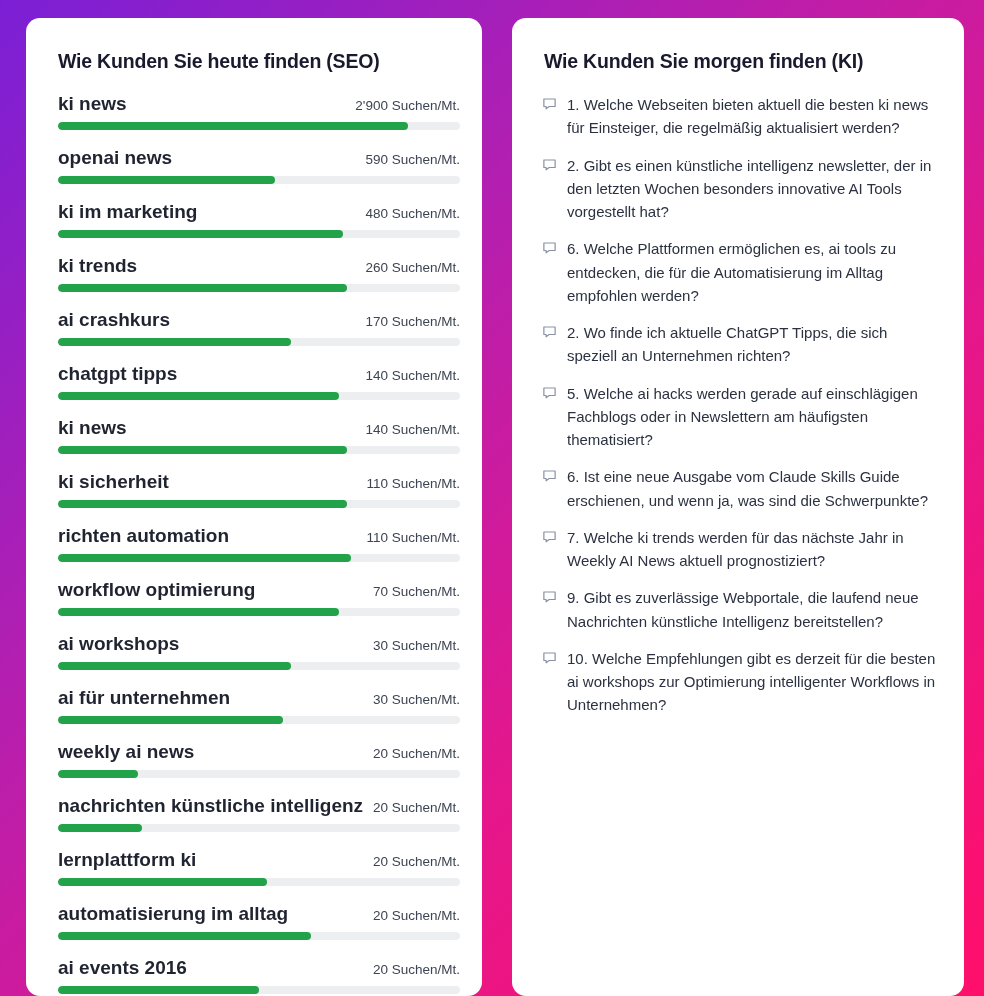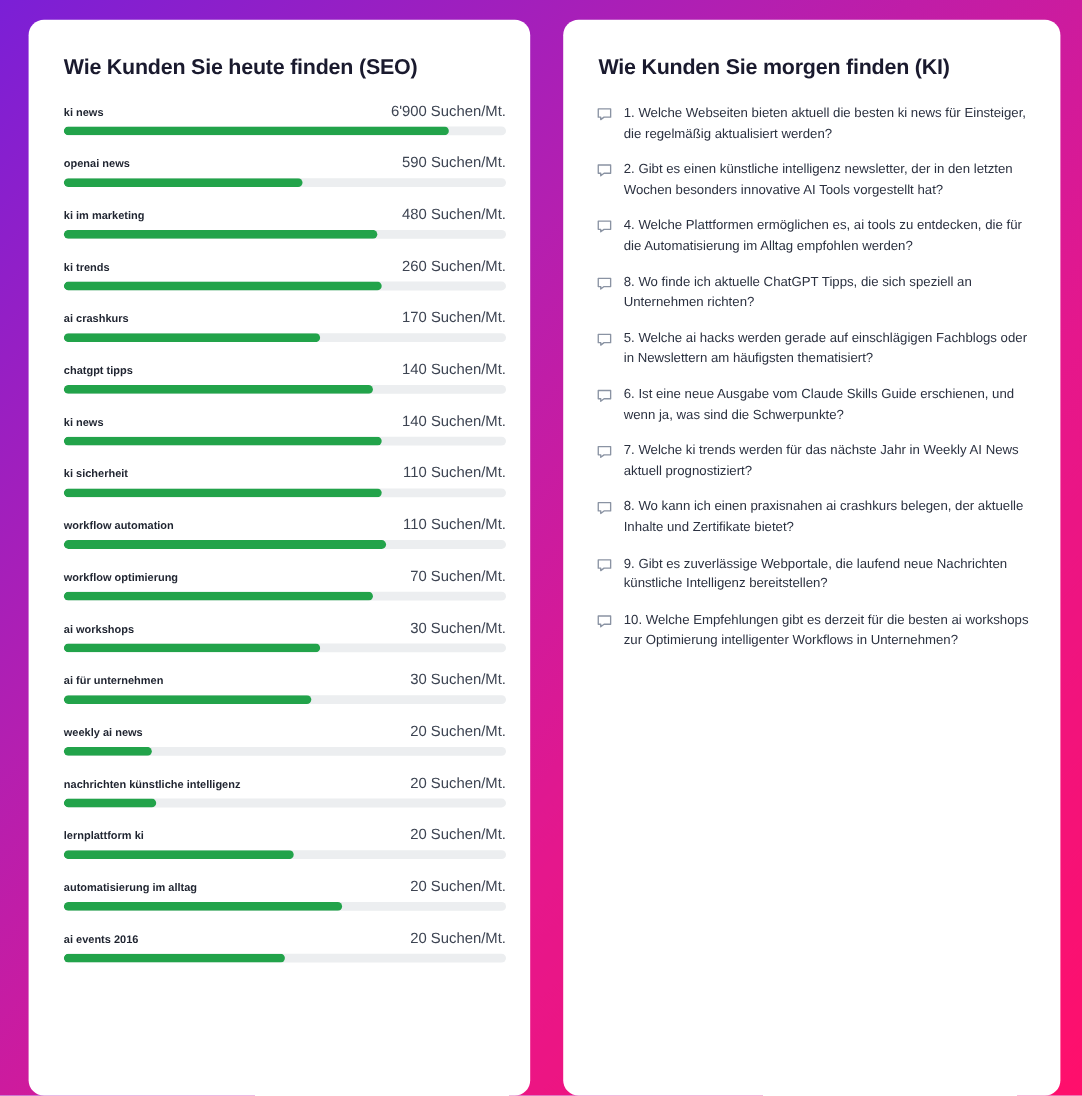--- a/index.html
+++ b/index.html
@@ -55,21 +55,21 @@
   .kw-row {
     margin-bottom: 17px;
   }
   .kw-head {
     display: flex;
     justify-content: space-between;
     align-items: baseline;
     margin-bottom: 7px;
   }
   .kw-term {
-    font-size: 10px;
+    font-size: 19px;
     font-weight: bold;
     color: #1f2430;
   }
   .kw-vol {
     font-size: 13.5px;
     color: #3d4452;
     white-space: nowrap;
   }
   .kw-track {
     height: 8px;
@@ -95,37 +95,37 @@
   }
   .q-icon {
     flex: 0 0 auto;
     width: 15px;
     height: 15px;
     margin-top: 3px;
     color: #8a93a3;
   }
   .q-icon svg { display: block; }
   .q-text {
-    font-size: 12px;
+    font-size: 15px;
     line-height: 1.55;
     color: #2b3140;
   }
 </style>
 </head>
 <body>
 
 <div class="stage">
 
   <div class="panel panel-seo">
     <div class="panel-title">Wie Kunden Sie heute finden (SEO)</div>
     <div class="kw-list">
         <div class="kw-row">
           <div class="kw-head">
             <span class="kw-term">ki news</span>
-            <span class="kw-vol">6'900 Suchen/Mt.</span>
+            <span class="kw-vol">2'900 Suchen/Mt.</span>
           </div>
           <div class="kw-track" style="background: rgb(236, 238, 240);">
             <div class="kw-fill" style="width: 87%; background: rgb(34, 163, 74);"></div>
           </div>
         </div>
         <div class="kw-row">
           <div class="kw-head">
             <span class="kw-term">openai news</span>
             <span class="kw-vol">590 Suchen/Mt.</span>
           </div>
@@ -182,21 +182,21 @@
           <div class="kw-head">
             <span class="kw-term">ki sicherheit</span>
             <span class="kw-vol">110 Suchen/Mt.</span>
           </div>
           <div class="kw-track" style="background: rgb(236, 238, 240);">
             <div class="kw-fill" style="width: 72%; background: rgb(34, 163, 74);"></div>
           </div>
         </div>
         <div class="kw-row">
           <div class="kw-head">
-            <span class="kw-term">workflow automation</span>
+            <span class="kw-term">richten automation</span>
             <span class="kw-vol">110 Suchen/Mt.</span>
           </div>
           <div class="kw-track" style="background: rgb(236, 238, 240);">
             <div class="kw-fill" style="width: 73%; background: rgb(34, 163, 74);"></div>
           </div>
         </div>
         <div class="kw-row">
           <div class="kw-head">
             <span class="kw-term">workflow optimierung</span>
             <span class="kw-vol">70 Suchen/Mt.</span>
@@ -289,29 +289,29 @@
             </svg>
           </span>
           <div class="q-text">2. Gibt es einen künstliche intelligenz newsletter, der in den letzten Wochen besonders innovative AI Tools vorgestellt hat?</div>
         </div>
         <div class="q-row">
           <span class="q-icon">
             <svg width="15" height="15" viewBox="0 0 16 16" fill="none" stroke="currentColor" stroke-width="1.3">
               <path d="M2 3.2h12v8H7.6L4.4 13.6V11.2H2z" stroke-linejoin="round"></path>
             </svg>
           </span>
-          <div class="q-text">4. Welche Plattformen ermöglichen es, ai tools zu entdecken, die für die Automatisierung im Alltag empfohlen werden?</div>
-        </div>
-        <div class="q-row">
-          <span class="q-icon">
-            <svg width="15" height="15" viewBox="0 0 16 16" fill="none" stroke="currentColor" stroke-width="1.3">
-              <path d="M2 3.2h12v8H7.6L4.4 13.6V11.2H2z" stroke-linejoin="round"></path>
-            </svg>
-          </span>
-          <div class="q-text">8. Wo finde ich aktuelle ChatGPT Tipps, die sich speziell an Unternehmen richten?</div>
+          <div class="q-text">6. Welche Plattformen ermöglichen es, ai tools zu entdecken, die für die Automatisierung im Alltag empfohlen werden?</div>
+        </div>
+        <div class="q-row">
+          <span class="q-icon">
+            <svg width="15" height="15" viewBox="0 0 16 16" fill="none" stroke="currentColor" stroke-width="1.3">
+              <path d="M2 3.2h12v8H7.6L4.4 13.6V11.2H2z" stroke-linejoin="round"></path>
+            </svg>
+          </span>
+          <div class="q-text">2. Wo finde ich aktuelle ChatGPT Tipps, die sich speziell an Unternehmen richten?</div>
         </div>
         <div class="q-row">
           <span class="q-icon">
             <svg width="15" height="15" viewBox="0 0 16 16" fill="none" stroke="currentColor" stroke-width="1.3">
               <path d="M2 3.2h12v8H7.6L4.4 13.6V11.2H2z" stroke-linejoin="round"></path>
             </svg>
           </span>
           <div class="q-text">5. Welche ai hacks werden gerade auf einschlägigen Fachblogs oder in Newslettern am häufigsten thematisiert?</div>
         </div>
         <div class="q-row">
@@ -322,28 +322,20 @@
           </span>
           <div class="q-text">6. Ist eine neue Ausgabe vom Claude Skills Guide erschienen, und wenn ja, was sind die Schwerpunkte?</div>
         </div>
         <div class="q-row">
           <span class="q-icon">
             <svg width="15" height="15" viewBox="0 0 16 16" fill="none" stroke="currentColor" stroke-width="1.3">
               <path d="M2 3.2h12v8H7.6L4.4 13.6V11.2H2z" stroke-linejoin="round"></path>
             </svg>
           </span>
           <div class="q-text">7. Welche ki trends werden für das nächste Jahr in Weekly AI News aktuell prognostiziert?</div>
-        </div>
-        <div class="q-row">
-          <span class="q-icon">
-            <svg width="15" height="15" viewBox="0 0 16 16" fill="none" stroke="currentColor" stroke-width="1.3">
-              <path d="M2 3.2h12v8H7.6L4.4 13.6V11.2H2z" stroke-linejoin="round"></path>
-            </svg>
-          </span>
-          <div class="q-text">8. Wo kann ich einen praxisnahen ai crashkurs belegen, der aktuelle Inhalte und Zertifikate bietet?</div>
         </div>
         <div class="q-row">
           <span class="q-icon">
             <svg width="15" height="15" viewBox="0 0 16 16" fill="none" stroke="currentColor" stroke-width="1.3">
               <path d="M2 3.2h12v8H7.6L4.4 13.6V11.2H2z" stroke-linejoin="round"></path>
             </svg>
           </span>
           <div class="q-text">9. Gibt es zuverlässige Webportale, die laufend neue Nachrichten künstliche Intelligenz bereitstellen?</div>
         </div>
         <div class="q-row">

